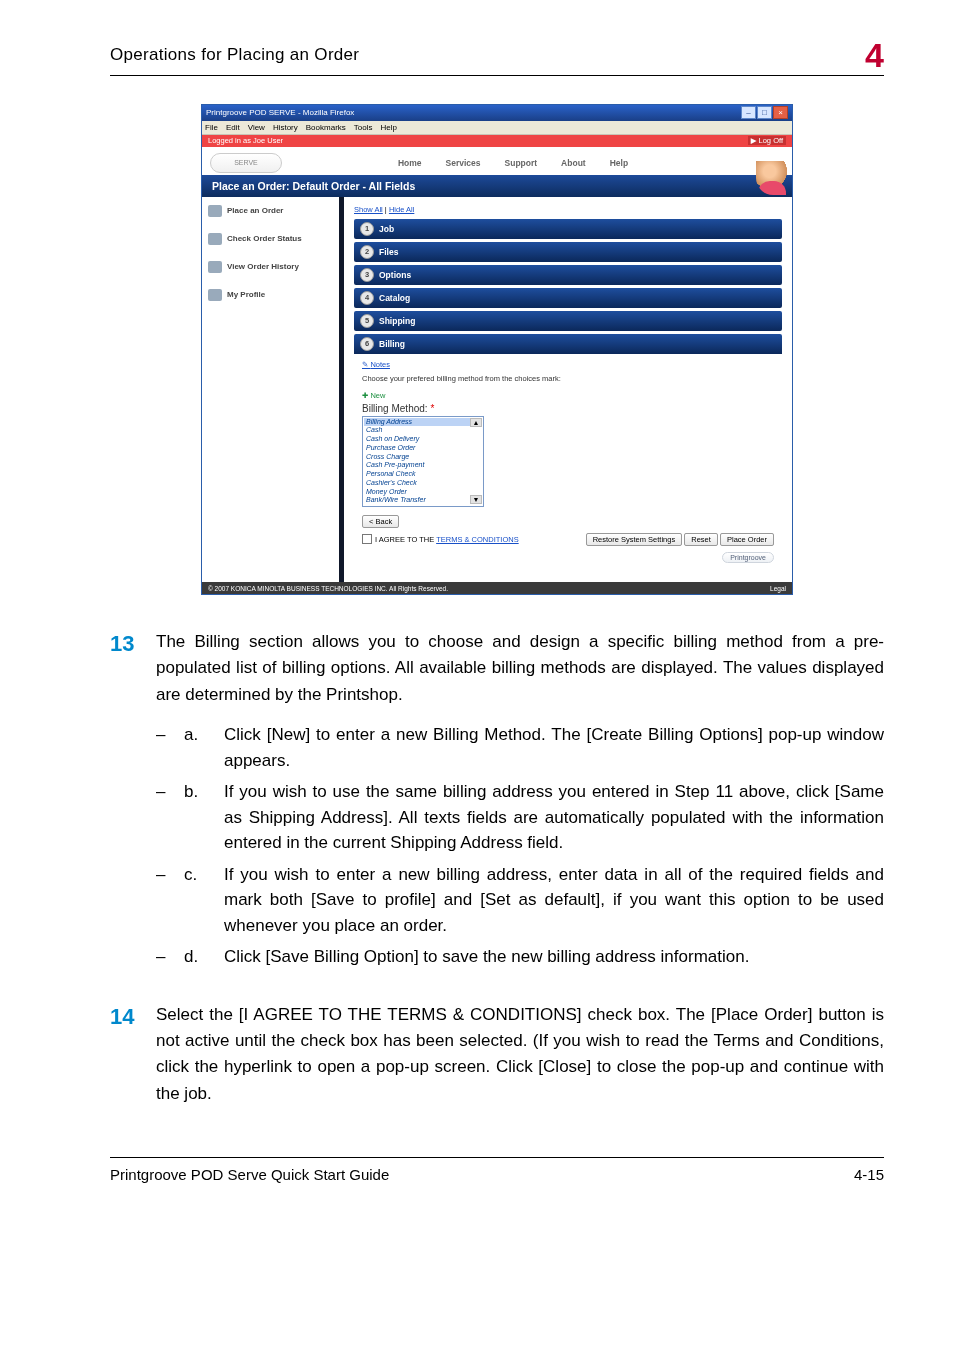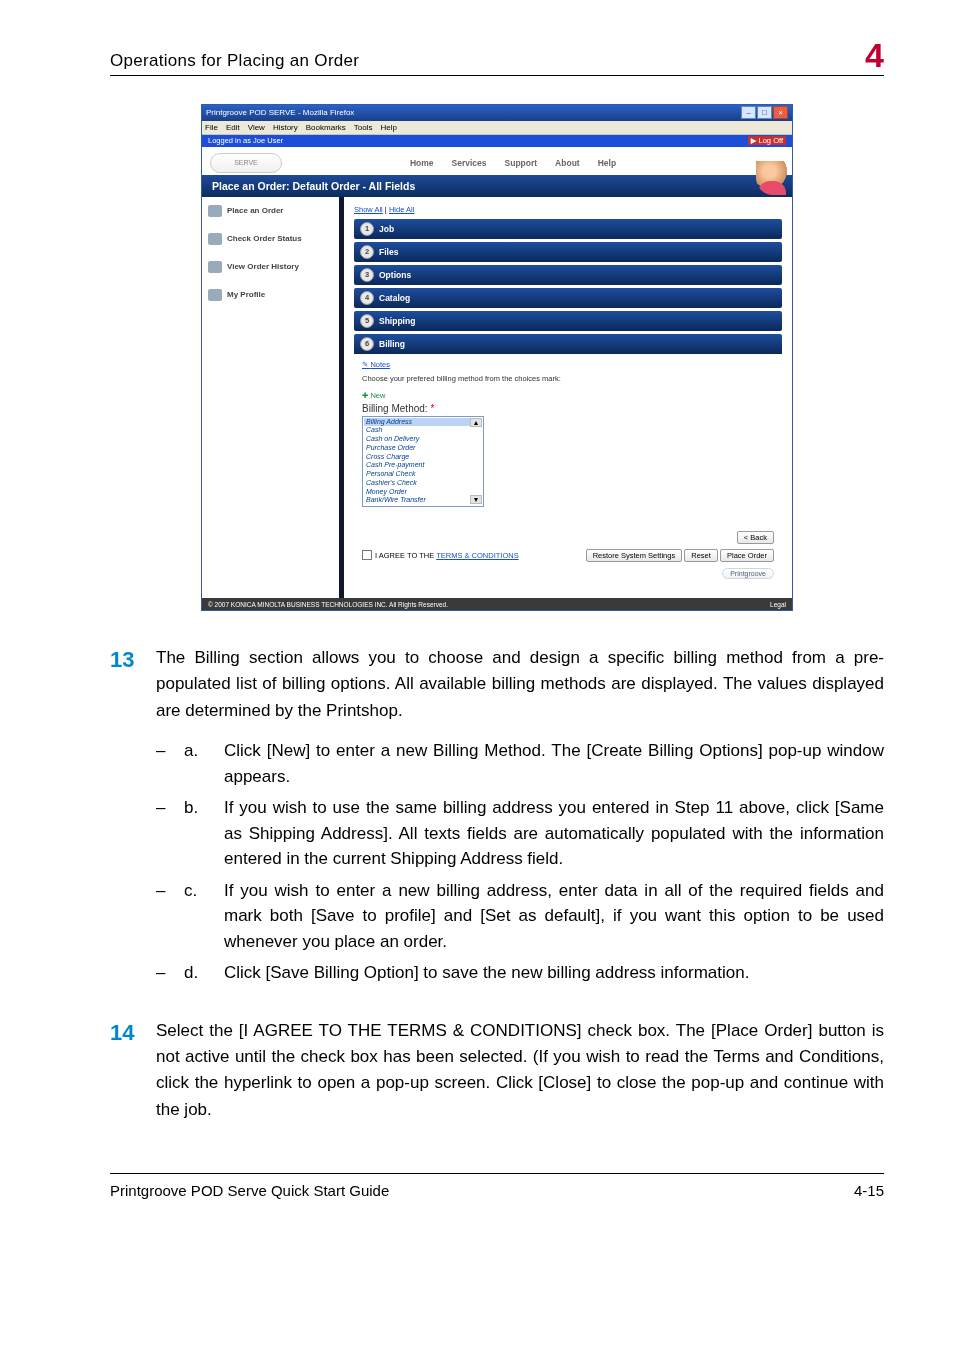--- a/index.html
+++ b/index.html
@@ -13,21 +13,21 @@
   .page {
     padding: 40px 70px 30px 110px;
     box-sizing: border-box;
   }
   .header-line {
     border-bottom: 1.5px solid #000;
     padding-bottom: 4px;
     margin-bottom: 28px;
     display: flex;
     justify-content: space-between;
-    align-items: flex-end;
+    align-items: center;
   }
   .header-title {
     font-size: 17px;
     letter-spacing: 0.3px;
   }
   .chapter-num {
     font-size: 34px;
     font-weight: bold;
     color: #c00030;
     line-height: 0.9;
@@ -111,21 +111,21 @@
     height: 13px;
     font-size: 8px;
     color: #000;
     padding: 0 3px;
     display: flex;
     gap: 8px;
     align-items: center;
     border-bottom: 1px solid #c8c5b6;
   }
   .loginbar {
-    background: #1d4ed8;
+    background: #ef4444;
     height: 12px;
     color: #fff;
     font-size: 7.5px;
     display: flex;
     justify-content: space-between;
     padding: 0 6px;
     align-items: center;
     gap: 6px;
   }
   .loginbar .logoff { background:#c83030; padding:0 3px;}
@@ -140,21 +140,21 @@
   .brand {
     width: 70px; height: 18px;
     background: linear-gradient(#fff,#f0f0f0);
     border: 1px solid #ccc;
     border-radius: 10px;
     display:flex; align-items:center; justify-content:center;
     font-size:7px; color:#888;
   }
   .topnav {
     display: flex;
-    gap: 18px;
+    gap: 24px;
     font-size: 8.5px;
     color: #666;
     font-weight: bold;
     margin-right: 40px;
   }
   .avatar-corner {
     position: relative;
   }
   .avatar {
     width: 34px; height: 34px;
@@ -251,22 +251,22 @@
     font-size: 7px;
     background:#fff;
     padding:1px;
     box-sizing:border-box;
     margin-top:2px;
   }
   .select-box .opt { padding:0 2px; color:#004090; font-style:italic; line-height:1.25;}
   .select-box .opt.sel { background:#bcd3f5;}
   .select-box .arrow { float:right; width:10px; text-align:center; background:#e3e3e3; border:1px solid #bbb; font-style:normal; font-size:7px;}
   .bottom-row {
-    margin-top: 24px;
-    display:flex; justify-content:flex-end; align-items:center; gap:4px;
+    margin-top: 8px;
+    display:flex; justify-content:flex-start; align-items:center; gap:4px;
     font-size:7.5px;
   }
   .btn {
     border:1px solid #999; background:linear-gradient(#fff,#e8e8e8);
     padding:1px 6px; font-size:7.5px; border-radius:2px;
   }
   .agree-row {
     margin-top:6px;
     display:flex; justify-content:space-between; align-items:center;
     font-size:7.5px;

